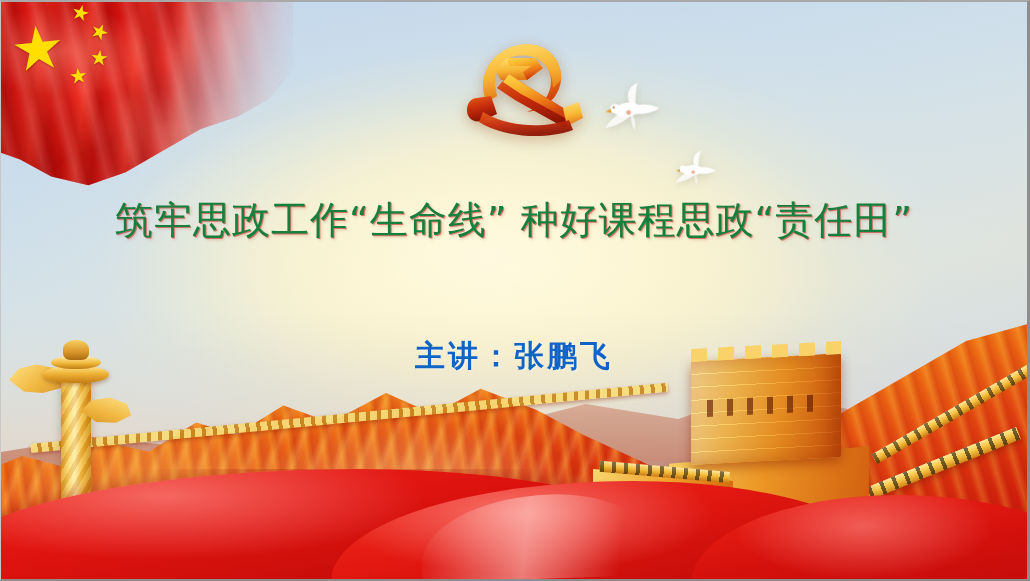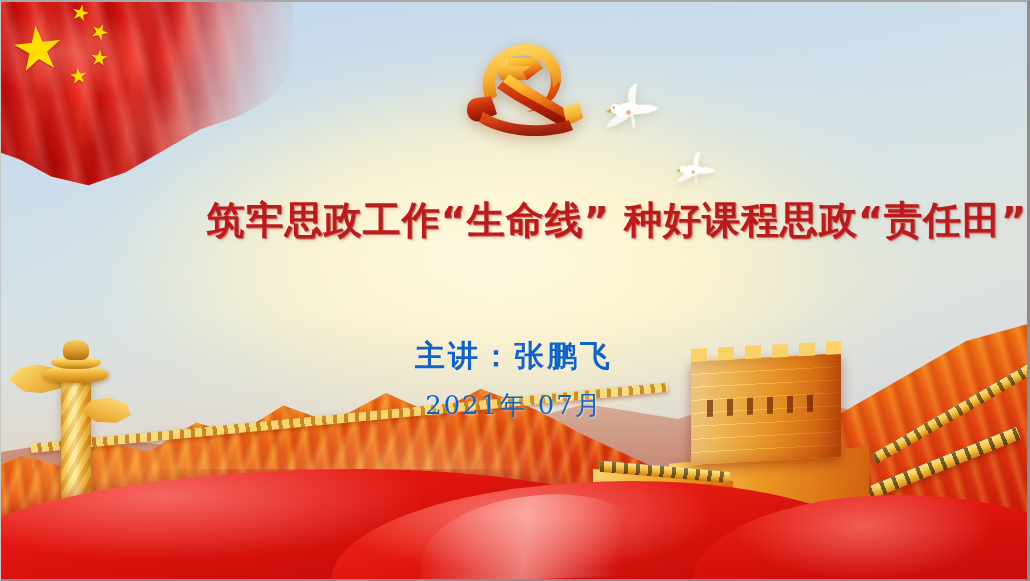--- a/index.html
+++ b/index.html
@@ -281,24 +281,24 @@
     position:absolute; left:420px; bottom:0px; width:230px; height:84px;
     background:linear-gradient(98deg, rgba(255,255,255,0) 0%, rgba(255,210,205,.55) 46%, rgba(255,255,255,0) 86%);
     border-radius:58% 44% 0 0 / 80% 62% 0 0;
     transform:rotate(-2deg);
     pointer-events:none;
   }
 
   
   .title{
     position:absolute; left:0; top:193px; width:100%;
-    text-align:right;
+    text-align:center;
     font-family:"DejaVu Sans","Liberation Sans",sans-serif;
-    font-size:38px; font-weight:bold; letter-spacing:1px;
-    color:#b91c1c;
+    font-size:38px; font-weight:normal; letter-spacing:1px;
+    color:#15803d;
     text-shadow:1px 1px 0 rgba(180,0,0,.45), 2px 2px 3px rgba(200,90,70,.30);
     white-space:nowrap;
   }
   .subtitle{
     position:absolute; left:0; top:334px; width:100%;
     text-align:center;
     font-size:30px; font-weight:bold; letter-spacing:3px;
     color:#1263C6;
     text-shadow:1px 1px 2px rgba(255,255,255,.55);
   }
@@ -423,15 +423,14 @@
 
   <div class="silk">
     <div class="silk-a"></div>
     <div class="silk-b"></div>
     <div class="silk-c"></div>
     <div class="silk-hi"></div>
   </div>
 
   <div class="title">筑牢思政工作“生命线”  种好课程思政“责任田”</div>
   <div class="subtitle">主讲：张鹏飞</div>
-  <div class="datetext">2021年 07月</div>
 
 </div>
 
 </body></html>

